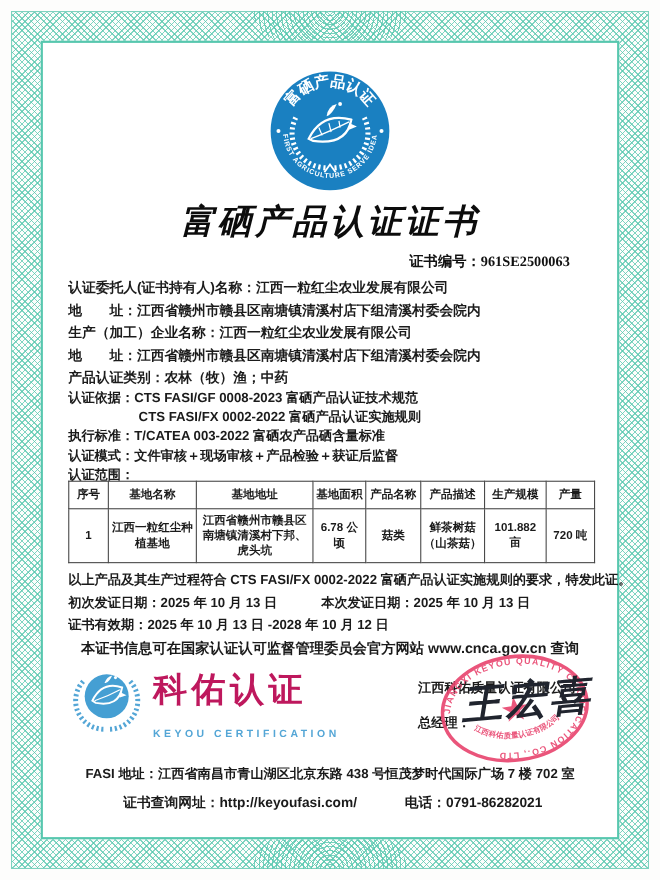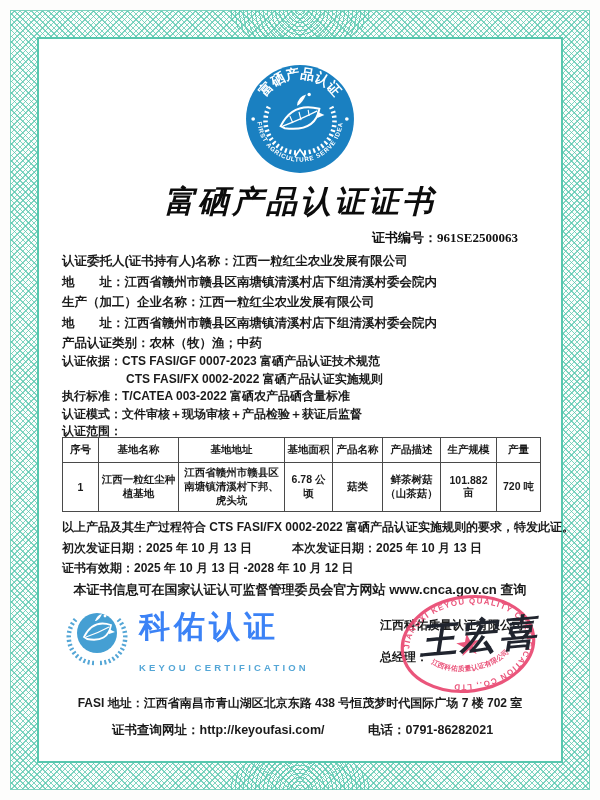--- a/index.html
+++ b/index.html
@@ -38,21 +38,21 @@
   table.scope th{height:22px;}
   table.scope td{height:46px;}
 
   .statement{left:62px;top:519px;font-size:12px;}
   .dates-a{left:62px;top:540px;font-size:12px;}
   .dates-b{left:292px;top:540px;font-size:12px;}
   .dates-c{left:62px;top:560px;font-size:12px;}
   .cnca{top:581px;left:0;right:0;text-align:center;font-size:13px;}
 
   .brand{left:139px;top:611px;}
-  .brand-cn{font-size:31px;font-weight:900;color:#3b82f6;letter-spacing:4px;line-height:32px;}
+  .brand-cn{font-size:31px;font-weight:900;color:#be185d;letter-spacing:4px;line-height:32px;}
   .brand-en{font-size:9.5px;font-weight:700;color:#54a6d6;letter-spacing:3.2px;margin-top:19px;}
   .company{left:380px;top:617px;font-size:12px;z-index:2;}
   .role{left:380px;top:649px;font-size:12px;z-index:2;}
   .seal{left:397px;top:593px;width:142px;height:102px;opacity:.9;z-index:3;}
   .signature{left:404px;top:612px;width:150px;text-align:center;font-size:37px;font-weight:700;
     font-style:italic;color:#20242e;letter-spacing:3px;transform:rotate(-5deg);z-index:4;}
   .fasi{top:695px;left:0;right:0;text-align:center;font-size:12px;}
   .site{left:112px;top:722px;font-size:12.5px;}
   .phone{left:368px;top:722px;font-size:12.5px;}
 </style>
@@ -98,21 +98,21 @@
 
   <div class="abs fields1">
     <div class="line"><span class="lbl">认证委托人(证书持有人)名称：</span><span>江西一粒红尘农业发展有限公司</span></div>
     <div class="line"><span class="lbl">地　　址：</span><span>江西省赣州市赣县区南塘镇清溪村店下组清溪村委会院内</span></div>
     <div class="line"><span class="lbl">生产（加工）企业名称：</span><span>江西一粒红尘农业发展有限公司</span></div>
     <div class="line"><span class="lbl">地　　址：</span><span>江西省赣州市赣县区南塘镇清溪村店下组清溪村委会院内</span></div>
     <div class="line"><span class="lbl">产品认证类别：</span><span>农林（牧）渔；中药</span></div>
   </div>
 
   <div class="abs fields2">
-    <div class="line"><span class="lbl">认证依据：</span><span>CTS FASI/GF 0007-2023 富硒产品认证技术规范</span></div>
+    <div class="line"><span class="lbl">认证依据：</span><span>CTS FASI/GF 0008-2023 富硒产品认证技术规范</span></div>
     <div class="line indent"><span>CTS FASI/FX 0002-2022 富硒产品认证实施规则</span></div>
     <div class="line"><span class="lbl">执行标准：</span><span>T/CATEA 003-2022 富硒农产品硒含量标准</span></div>
     <div class="line"><span class="lbl">认证模式：</span><span>文件审核＋现场审核＋产品检验＋获证后监督</span></div>
     <div class="line"><span class="lbl">认证范围：</span></div>
   </div>
 
   <table class="scope">
     <colgroup>
       <col style="width:36px">
         <col style="width:80px">

